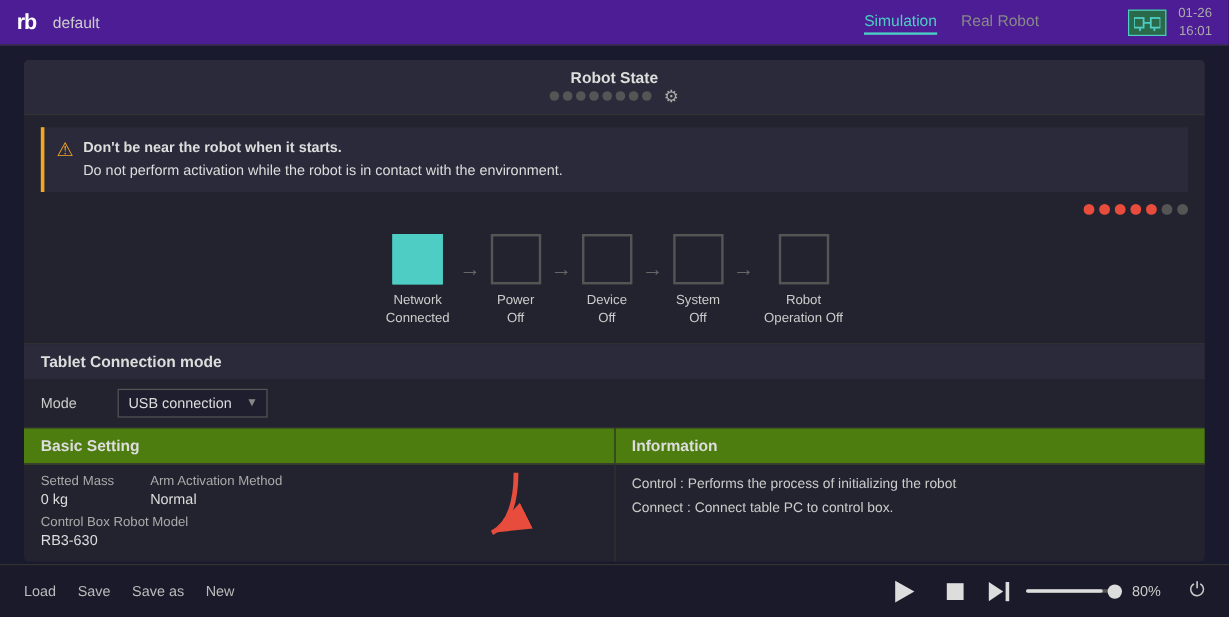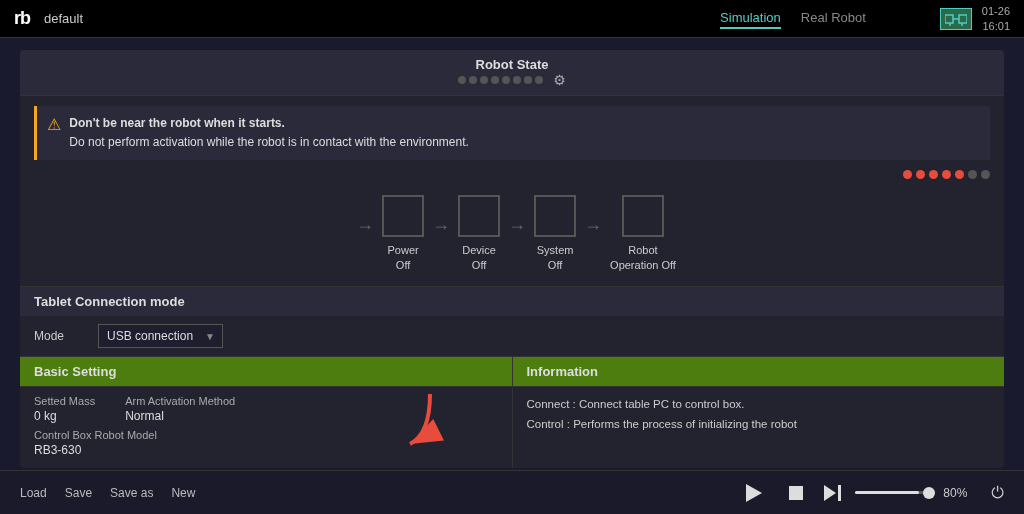--- a/index.html
+++ b/index.html
@@ -7,21 +7,21 @@
       width: 1024px;
       height: 514px;
       background: #1a1a2e;
       font-family: 'Segoe UI', Arial, sans-serif;
       overflow: hidden;
       position: relative;
     }
 
     
     .topbar {
-      background: #000000;
+      background: #4c1d95;
       height: 38px;
       display: flex;
       align-items: center;
       padding: 0 14px;
       border-bottom: 1px solid #333;
     }
     .topbar-logo {
       color: #fff;
       font-weight: bold;
       font-size: 18px;
@@ -510,20 +510,24 @@
     <div class="status-dot-red"></div>
     <div class="status-dot-red"></div>
     <div class="status-dot-red"></div>
     <div class="status-dot-red"></div>
     <div class="status-dot-red"></div>
     <div class="status-dot-gray"></div>
     <div class="status-dot-gray"></div>
   </div>
 
   <div class="robot-steps">
+    <div class="step-item">
+      <div class="step-box active"></div>
+      <div class="step-label">Network<br>Connected</div>
+    </div>
     <div class="step-arrow">→</div>
     <div class="step-item">
       <div class="step-box"></div>
       <div class="step-label">Power<br>Off</div>
     </div>
     <div class="step-arrow">→</div>
     <div class="step-item">
       <div class="step-box"></div>
       <div class="step-label">Device<br>Off</div>
     </div>
@@ -570,22 +574,22 @@
         <div class="field-row">
           <div class="field-label">Control Box Robot Model</div>
           <div class="field-value">RB3-630</div>
         </div>
       </div>
     </div>
     <div class="col-right">
       <div class="col-header">Information</div>
       <div class="col-body">
         <div class="info-text">
+          <div>Control : Performs the process of initializing the robot</div>
           <div>Connect : Connect table PC to control box.</div>
-          <div>Control : Performs the process of initializing the robot</div>
         </div>
       </div>
     </div>
   </div>
 
   <div class="button-row">
     <button class="btn-control">Control</button>
     <button class="btn-disconnect">Disconnect</button>
     <button class="btn-close">Close</button>
   </div>

